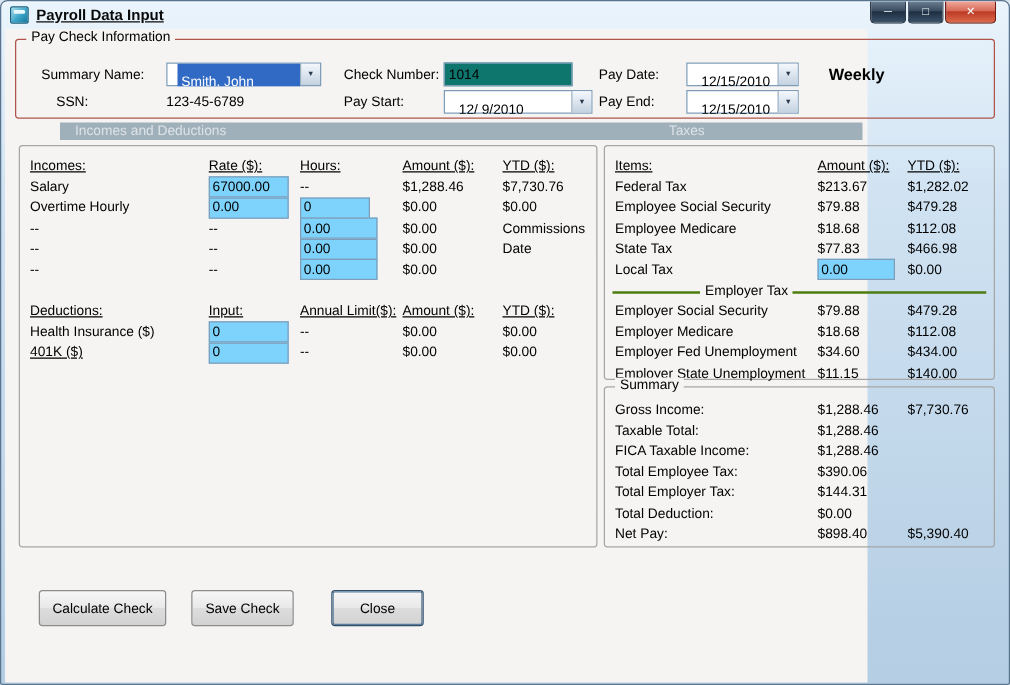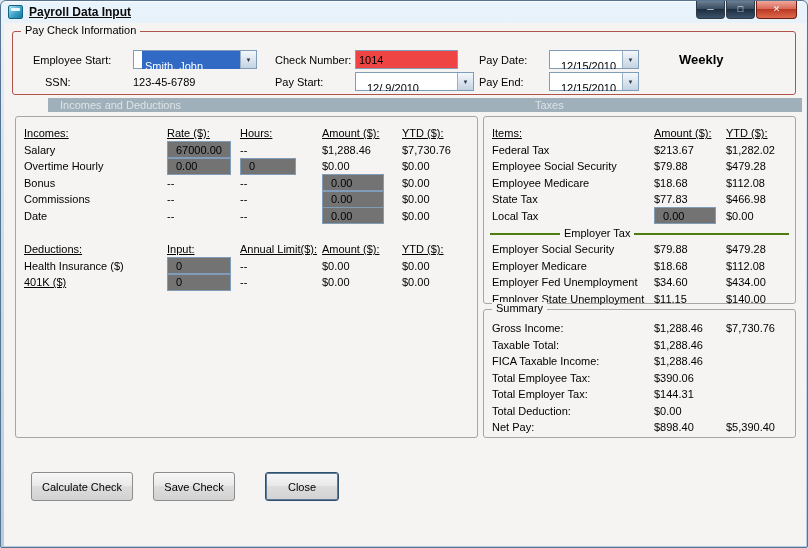--- a/index.html
+++ b/index.html
@@ -34,34 +34,34 @@
     border-radius:0 0 4px 4px; display:flex; align-items:center; justify-content:center;
     color:#f2f6fa; font-size:9px; line-height:1; cursor:default;
     background:linear-gradient(180deg,#6d7f93 0%,#3a4c60 45%,#1d2e41 50%,#3c536b 100%);
     margin-left:1px;
   }
   .win-btn.close {
     width:41px; border-color:#6e1d12;
     background:linear-gradient(180deg,#f0a79b 0%,#d96a58 45%,#bc3a24 50%,#dd6a4c 100%);
   }
   .client {
-    position:absolute; left:3px; top:22px; width:802px; height:523px;
+    position:absolute; left:3px; top:22px; width:690px; height:523px;
     background:#f5f4f2; font-size:11px; color:#000;
   }
   .groupbox { position:absolute; border-radius:3px; }
   .gb-red   { border:1px solid #b0544a; }
   .gb-gray  { border:1px solid #a6a6a6; }
   .legend {
     position:absolute; top:-8px; left:8px; background:#f5f4f2;
     padding:0 4px; font-size:11px; white-space:nowrap;
   }
   .lbl { position:absolute; white-space:nowrap; }
   .static-val { position:absolute; white-space:nowrap; }
   .tb {
-    position:absolute; height:19px; border:1px solid #7f9db9; background:#ef4444;
+    position:absolute; height:19px; border:1px solid #7f9db9; background:#0f766e;
     font-size:11px; font-family:inherit; padding:1px 3px; outline:none;
   }
   .combo {
     position:absolute; height:19px; border:1px solid #7f9db9; background:#fff;
     display:flex; align-items:stretch; cursor:default;
   }
   .combo .val { flex:1; padding:9px 3px; white-space:nowrap; overflow:hidden;margin-left:8px; }
   .combo .val.selected { background:#316ac5; color:#fff; }
   .combo .arrow {
     width:16px; border-left:1px solid #9ab0c4; color:#2a3a4a;
@@ -74,22 +74,22 @@
   }
   .band span { position:absolute; top:1px; font-size:11px; white-space:nowrap; }
   .weekly { position:absolute; font-size:13px; font-weight:bold; white-space:nowrap; }
   .grid { position:absolute; display:grid; }
   .grid > div { height:16.5px; display:flex; align-items:center; white-space:nowrap; overflow:visible; }
   .g5 { grid-template-columns:143px 73px 82px 80px 69px; }
   .g3 { grid-template-columns:162px 72px 63px; }
   .hdr { text-decoration:underline; }
   .ulink { text-decoration:underline; cursor:pointer; }
   .tbx {
-    height:17px; border:1px solid #7f9db9; background:#737373;
-    font-size:11px; font-family:inherit; padding:0 8px; outline:none;
+    height:17px; border:1px solid #7f9db9; background:#7dd3fc;
+    font-size:11px; font-family:inherit; padding:0 2px; outline:none;
   }
   .w64 { width:64px; } .w56 { width:56px; } .w62 { width:62px; }
   .divider { position:absolute; left:6px; right:6px; border-top:2px solid #4d7c0f; }
   .divider span {
     position:absolute; top:-8px; left:70px; background:#f5f4f2;
     padding:0 4px; font-size:11px; white-space:nowrap;
   }
   .btn {
     position:absolute; height:29px; border:1px solid #8c8c8c; border-radius:3px;
     background:linear-gradient(180deg,#f7f7f7 0%,#e8e8e8 49%,#dddddd 50%,#d2d2d2 100%);
@@ -119,36 +119,36 @@
           <span>✕</span>
         </div>
     </div>
   </div>
 
   <div class="client">
 
     <div class="groupbox gb-red" style="left:8px; top:8px; width:784px; height:64px;">
       <span class="legend">Pay Check Information</span>
 
-      <span class="lbl" style="left:20px; top:22px;">Employee Start:</span>
+      <span class="lbl" style="left:20px; top:22px;">Summary Name:</span>
       <div class="combo" style="left:120px; top:18px; width:124px;">
         <span class="val selected">Smith, John</span>
         <span class="arrow">▼</span>
       </div>
 
       <span class="lbl" style="left:262px; top:22px;">Check Number:</span>
       <input class="tb" style="left: 342px; top: 18px; width: 103px;" value="1014">
 
       <span class="lbl" style="left:466px; top:22px;">Pay Date:</span>
       <div class="combo" style="left:536px; top:18px; width:90px;">
         <span class="val">12/15/2010</span>
         <span class="arrow">▼</span>
       </div>
 
-      <span class="weekly" style="left:666px; top:20px;">Weekly</span>
+      <span class="weekly" style="left:650px; top:20px;">Weekly</span>
 
       <span class="lbl" style="left:20px; top:44px;margin-left:12px;">SSN:</span>
       <span class="static-val" style="left:120px; top:44px;">123-45-6789</span>
 
       <span class="lbl" style="left:262px; top:44px;">Pay Start:</span>
       <div class="combo" style="left:342px; top:40px; width:119px;">
         <span class="val">12/ 9/2010</span>
         <span class="arrow">▼</span>
       </div>
 
@@ -184,21 +184,20 @@
         <div>Overtime Hourly</div>
         <div>
             <input class="tbx w64" value="0.00" style="">
           </div>
         <div>
             <input class="tbx w56" value="0" style="">
           </div>
         <div>$0.00</div>
         <div>$0.00</div>
 
-        <div>Bonus</div>
         <div>--</div>
         <div>--</div>
         <div>
             <input class="tbx w62" value="0.00" style="">
           </div>
         <div>$0.00</div>
 
         <div>Commissions</div>
         <div>--</div>
         <div>--</div>

